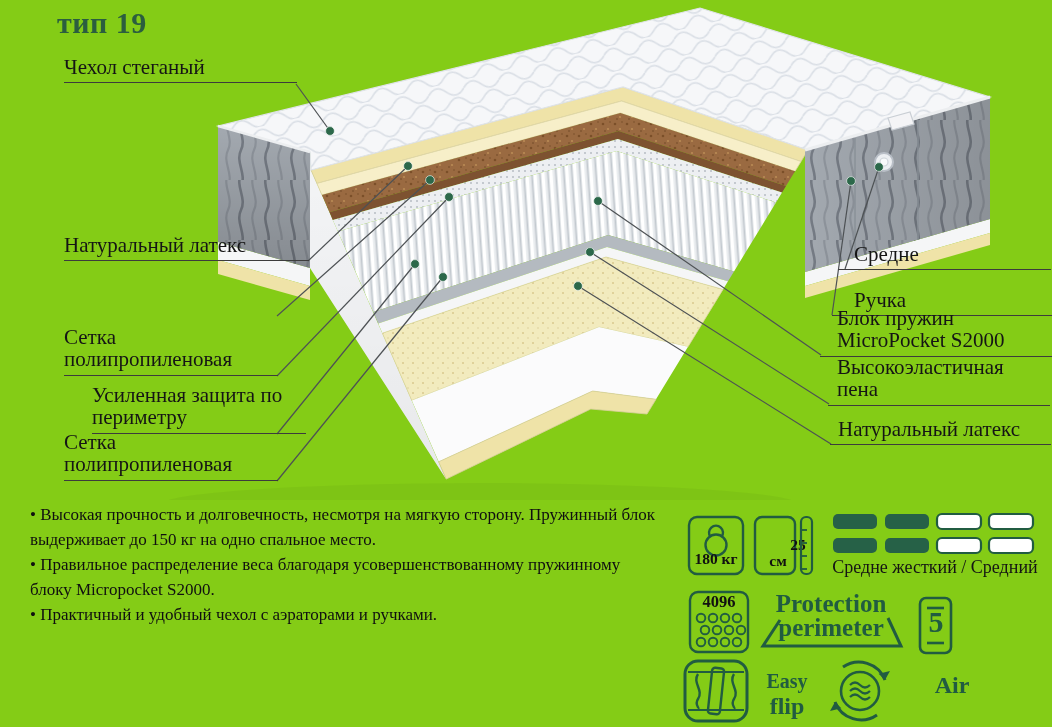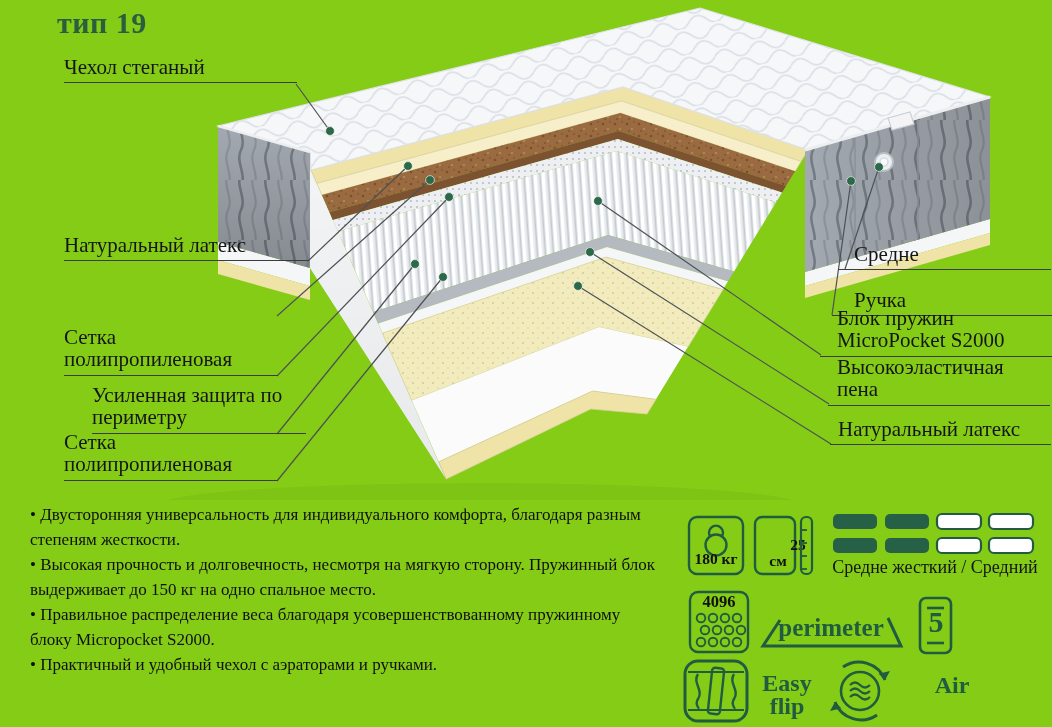--- a/index.html
+++ b/index.html
@@ -134,21 +134,20 @@
   <div class="lbl" style="left:64px;top:384px;width:214px;margin-left:28px;">Усиленная защита по периметру</div>
   <div class="lbl" style="left:64px;top:431px;width:214px;">Сетка полипропиленовая</div>
 
   <div class="lbl" style="left:838px;top:243px;width:197px;padding-left:16px;">Средне</div>
   <div class="lbl" style="left:832px;top:289px;width:203px;padding-left:22px;">Ручка</div>
   <div class="lbl" style="left:820px;top:307px;width:221px;padding-left:17px;">Блок пружин MicroPocket S2000</div>
   <div class="lbl" style="left:828px;top:356px;width:213px;padding-left:9px;">Высокоэластичная пена</div>
   <div class="lbl" style="left:830px;top:418px;width:213px;padding-left:8px;">Натуральный латекс</div>
 
   <div class="features">
-    <div>• Двусторонняя универсальность для индивидуального комфорта, благодаря разным степеням жесткости.</div>
     <div>• Высокая прочность и долговечность, несмотря на мягкую сторону. Пружинный блок выдерживает до 150 кг на одно спальное место.</div>
     <div>• Правильное распределение веса благодаря усовершенствованному пружинному блоку Micropocket S2000.</div>
     <div>• Практичный и удобный чехол с аэраторами и ручками.</div>
   </div>
 
   <svg class="abs" style="left:687px;top:512px;" width="58" height="64">
     <rect x="2" y="5" width="54" height="57" rx="8" fill="none" stroke="#215C41" stroke-width="2.4"></rect>
     <path d="M23.5,25 a7,7 0 1 1 11,0" fill="none" stroke="#215C41" stroke-width="2.4"></path>
     <circle cx="29" cy="33" r="10.5" fill="none" stroke="#215C41" stroke-width="2.4"></circle>
   </svg>
@@ -194,38 +193,39 @@
         <circle cx="25" cy="54" r="4.3"></circle>
         <circle cx="37" cy="54" r="4.3"></circle>
         <circle cx="49" cy="54" r="4.3"></circle>
     </g>
   </svg>
   <span class="spec-txt" style="left:688px;top:592px;width:62px;font-size:16.5px;">4096</span>
 
   <svg class="abs" style="left:758px;top:612px;" width="150" height="40">
     <path d="M22,8 L5,34 L143,34 L130,6" fill="none" stroke="#215C41" stroke-width="3"></path>
   </svg>
+  <span class="spec-txt green-txt" style="left:761px;top:590px;width:140px;font-size:25px;">Protection</span>
   <span class="spec-txt green-txt" style="left:761px;top:614px;width:140px;font-size:25px;">perimeter</span>
 
   <svg class="abs" style="left:918px;top:596px;" width="36" height="60">
     <rect x="2" y="2" width="31" height="55" rx="6" fill="none" stroke="#215C41" stroke-width="2.6"></rect>
     <line x1="9" y1="12" x2="26" y2="12" stroke="#215C41" stroke-width="2.6"></line>
     <line x1="9" y1="47" x2="26" y2="47" stroke="#215C41" stroke-width="2.6"></line>
   </svg>
   <span class="spec-txt green-txt" style="left:918px;top:607px;width:36px;font-size:30px;line-height:30px;">5</span>
 
   <svg class="abs" style="left:683px;top:659px;" width="66" height="65">
     <rect x="2" y="2" width="62" height="60" rx="13" fill="none" stroke="#215C41" stroke-width="3"></rect>
     <line x1="5" y1="13" x2="61" y2="13" stroke="#215C41" stroke-width="2"></line>
     <line x1="5" y1="51" x2="61" y2="51" stroke="#215C41" stroke-width="2"></line>
     <path d="M15,15 C9,24 21,31 15,40 C11,46 17,49 15,50" fill="none" stroke="#215C41" stroke-width="2.4"></path>
     <path d="M51,15 C45,24 57,31 51,40 C47,46 53,49 51,50" fill="none" stroke="#215C41" stroke-width="2.4"></path>
     <rect x="27" y="9" width="12" height="46" rx="3" fill="none" stroke="#215C41" stroke-width="2.4" transform="rotate(6 33 32)"></rect>
   </svg>
-  <span class="spec-txt green-txt" style="left:752px;top:670px;width:70px;font-size:24px;">Easy</span>
+  <span class="spec-txt green-txt" style="left:752px;top:670px;width:70px;font-size:20px;">Easy</span>
   <span class="spec-txt green-txt" style="left:752px;top:693px;width:70px;font-size:24px;">flip</span>
 
   <svg class="abs" style="left:825px;top:656px;" width="70" height="70">
     <circle cx="35" cy="35" r="19" fill="none" stroke="#215C41" stroke-width="2.6"></circle>
     <path d="M25,29 q5,-5 10,0 q5,5 10,0" fill="none" stroke="#215C41" stroke-width="2.2"></path>
     <path d="M25,35 q5,-5 10,0 q5,5 10,0" fill="none" stroke="#215C41" stroke-width="2.2"></path>
     <path d="M25,41 q5,-5 10,0 q5,5 10,0" fill="none" stroke="#215C41" stroke-width="2.2"></path>
     <path d="M18,11 A28,28 0 0 1 60,24" fill="none" stroke="#215C41" stroke-width="3"></path>
     <polygon points="60,24 52,20 62,14" fill="#215C41" transform="rotate(18 60 24)"></polygon>
     <path d="M52,59 A28,28 0 0 1 10,46" fill="none" stroke="#215C41" stroke-width="3"></path>

